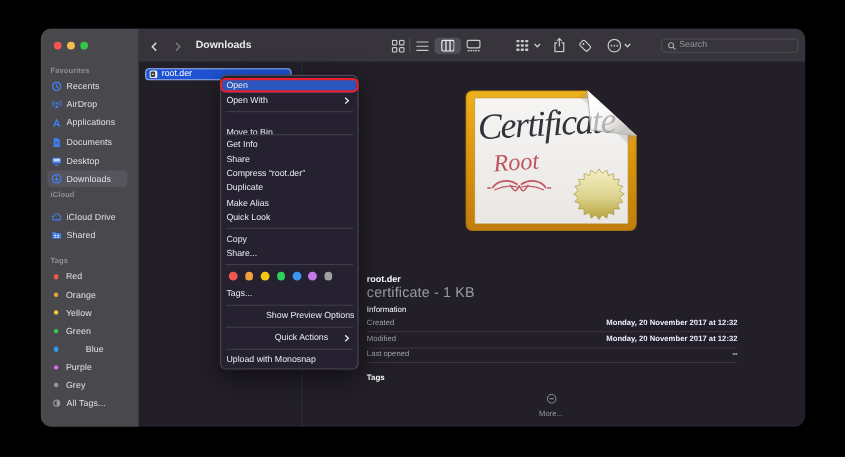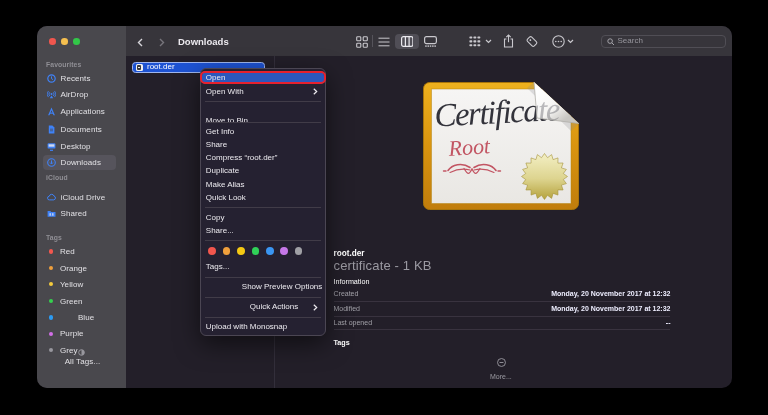--- a/index.html
+++ b/index.html
@@ -113,21 +113,21 @@
     <span>Blue</span>
   </div>
 <div class="abs sideitem" style="top:326.4px;">
     <span style="width:4.4px;height:4.4px;border-radius:50%;margin-left:5.5px;margin-right:7px;flex:none;background:#d36ee8;"></span>
     <span>Purple</span>
   </div>
 <div class="abs sideitem" style="top:342.7px;">
     <span style="width:4.4px;height:4.4px;border-radius:50%;margin-left:5.5px;margin-right:7px;flex:none;background:#98979e;"></span>
     <span>Grey</span>
   </div>
-<div class="abs sideitem" style="top:348px;flex-direction:column;">
+<div class="abs sideitem" style="top:359px;">
     <svg width="9" height="9" viewBox="0 0 9 9">
       <circle cx="4.5" cy="4.5" r="2.8" fill="none" stroke="#98979e" stroke-width="1"></circle>
       <path d="M4.5 1.7a2.8 2.8 0 0 1 0 5.6z" fill="#98979e"></path>
     </svg>
     <span>All Tags...</span>
   </div>
 <div class="abs sidelabel" style="top:173.5px;">iCloud</div>
 <div class="abs sidelabel" style="top:233.5px;">Tags</div>
 
 <svg class="abs" style="left:136.5px;top:37.5px;" width="6" height="9" viewBox="0 0 6 9">

